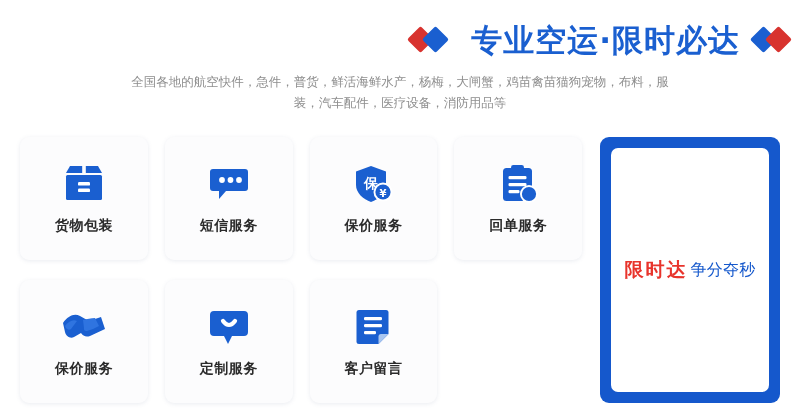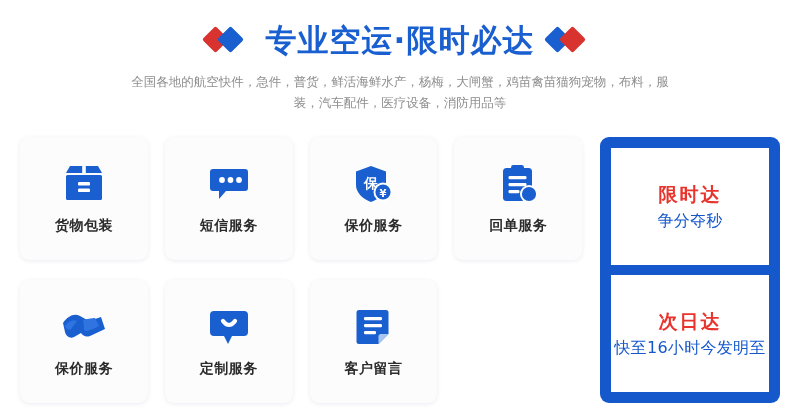--- a/index.html
+++ b/index.html
@@ -16,21 +16,21 @@
   }
 
   
   .header {
     padding-top: 18px;
     text-align: center;
   }
   .title-row {
     display: flex;
     align-items: center;
-    justify-content: center;
+    justify-content: flex-end;
     gap: 14px;
     height: 44px;
   }
   .title-text {
     font-size: 31px;
     font-weight: bold;
     color: #1a5fd0;
     letter-spacing: 1px;
     line-height: 1;
     white-space: nowrap;
@@ -116,24 +116,24 @@
     border-radius: 9px;
     padding: 11px 11px;
     box-sizing: border-box;
     display: flex;
     flex-direction: column;
     justify-content: space-between;
     gap: 10px;
   }
   .promo-item {
     background: #ffffff;
-    border-radius: 0;
+    border-radius: 7px;
     flex: 1;
     display: flex;
-    flex-direction: column;
+    flex-direction: row;
     align-items: center;
     justify-content: center;
     gap: 3px;
   }
   .promo-title {
     font-size: 19px;
     font-weight: bold;
     color: #e8342c;
     letter-spacing: 2px;
   }
@@ -253,19 +253,15 @@
       <span class="card-label">客户留言</span>
     </div>
 
   </div>
 
   <div class="promo-panel">
     <div class="promo-item">
       <span class="promo-title">限时达</span>
       <span class="promo-sub">争分夺秒</span>
     </div>
-    <div class="promo-item">
-      <span class="promo-title">次日达</span>
-      <span class="promo-sub">快至16小时今发明至</span>
-    </div>
   </div>
 
 </div>
 
 </body></html>

